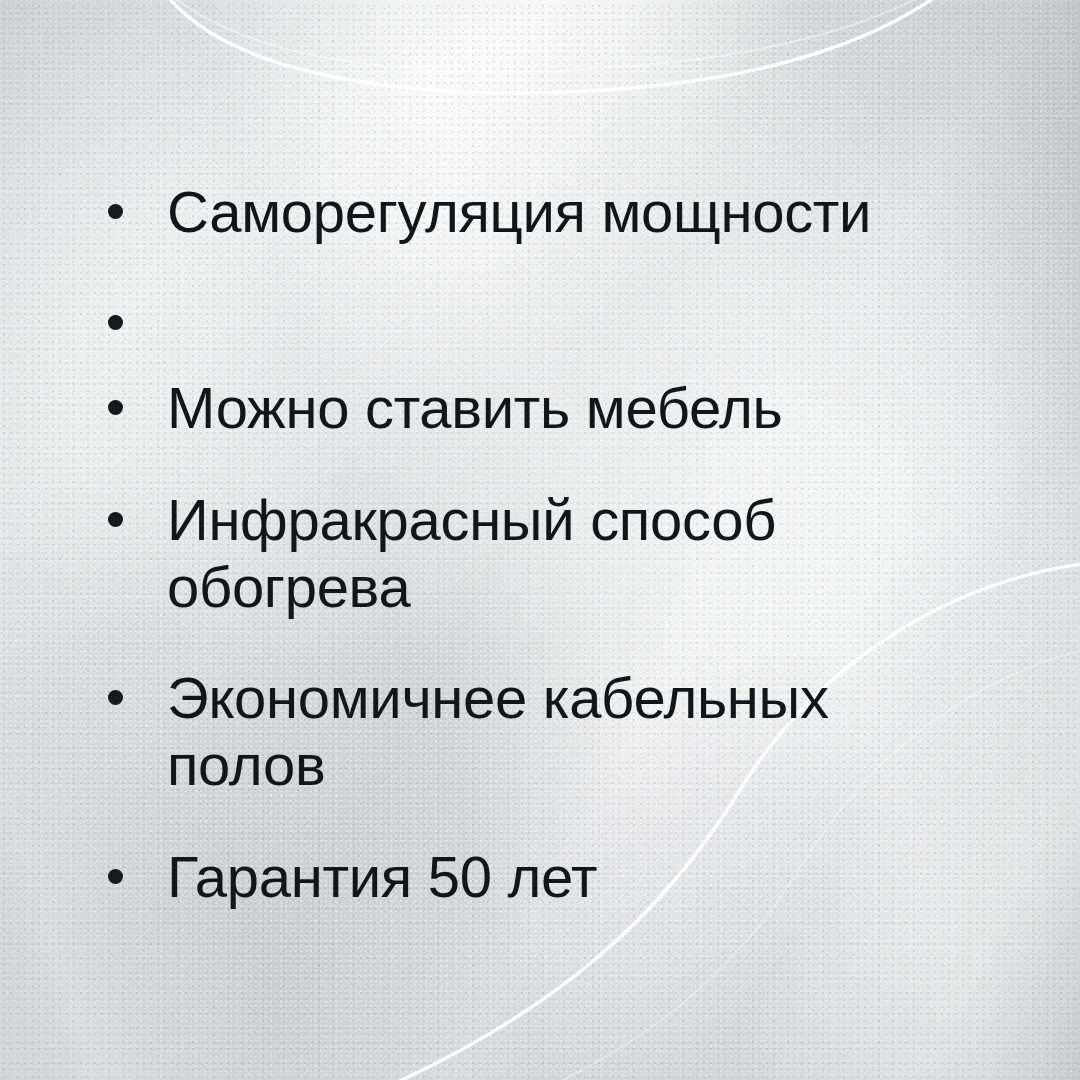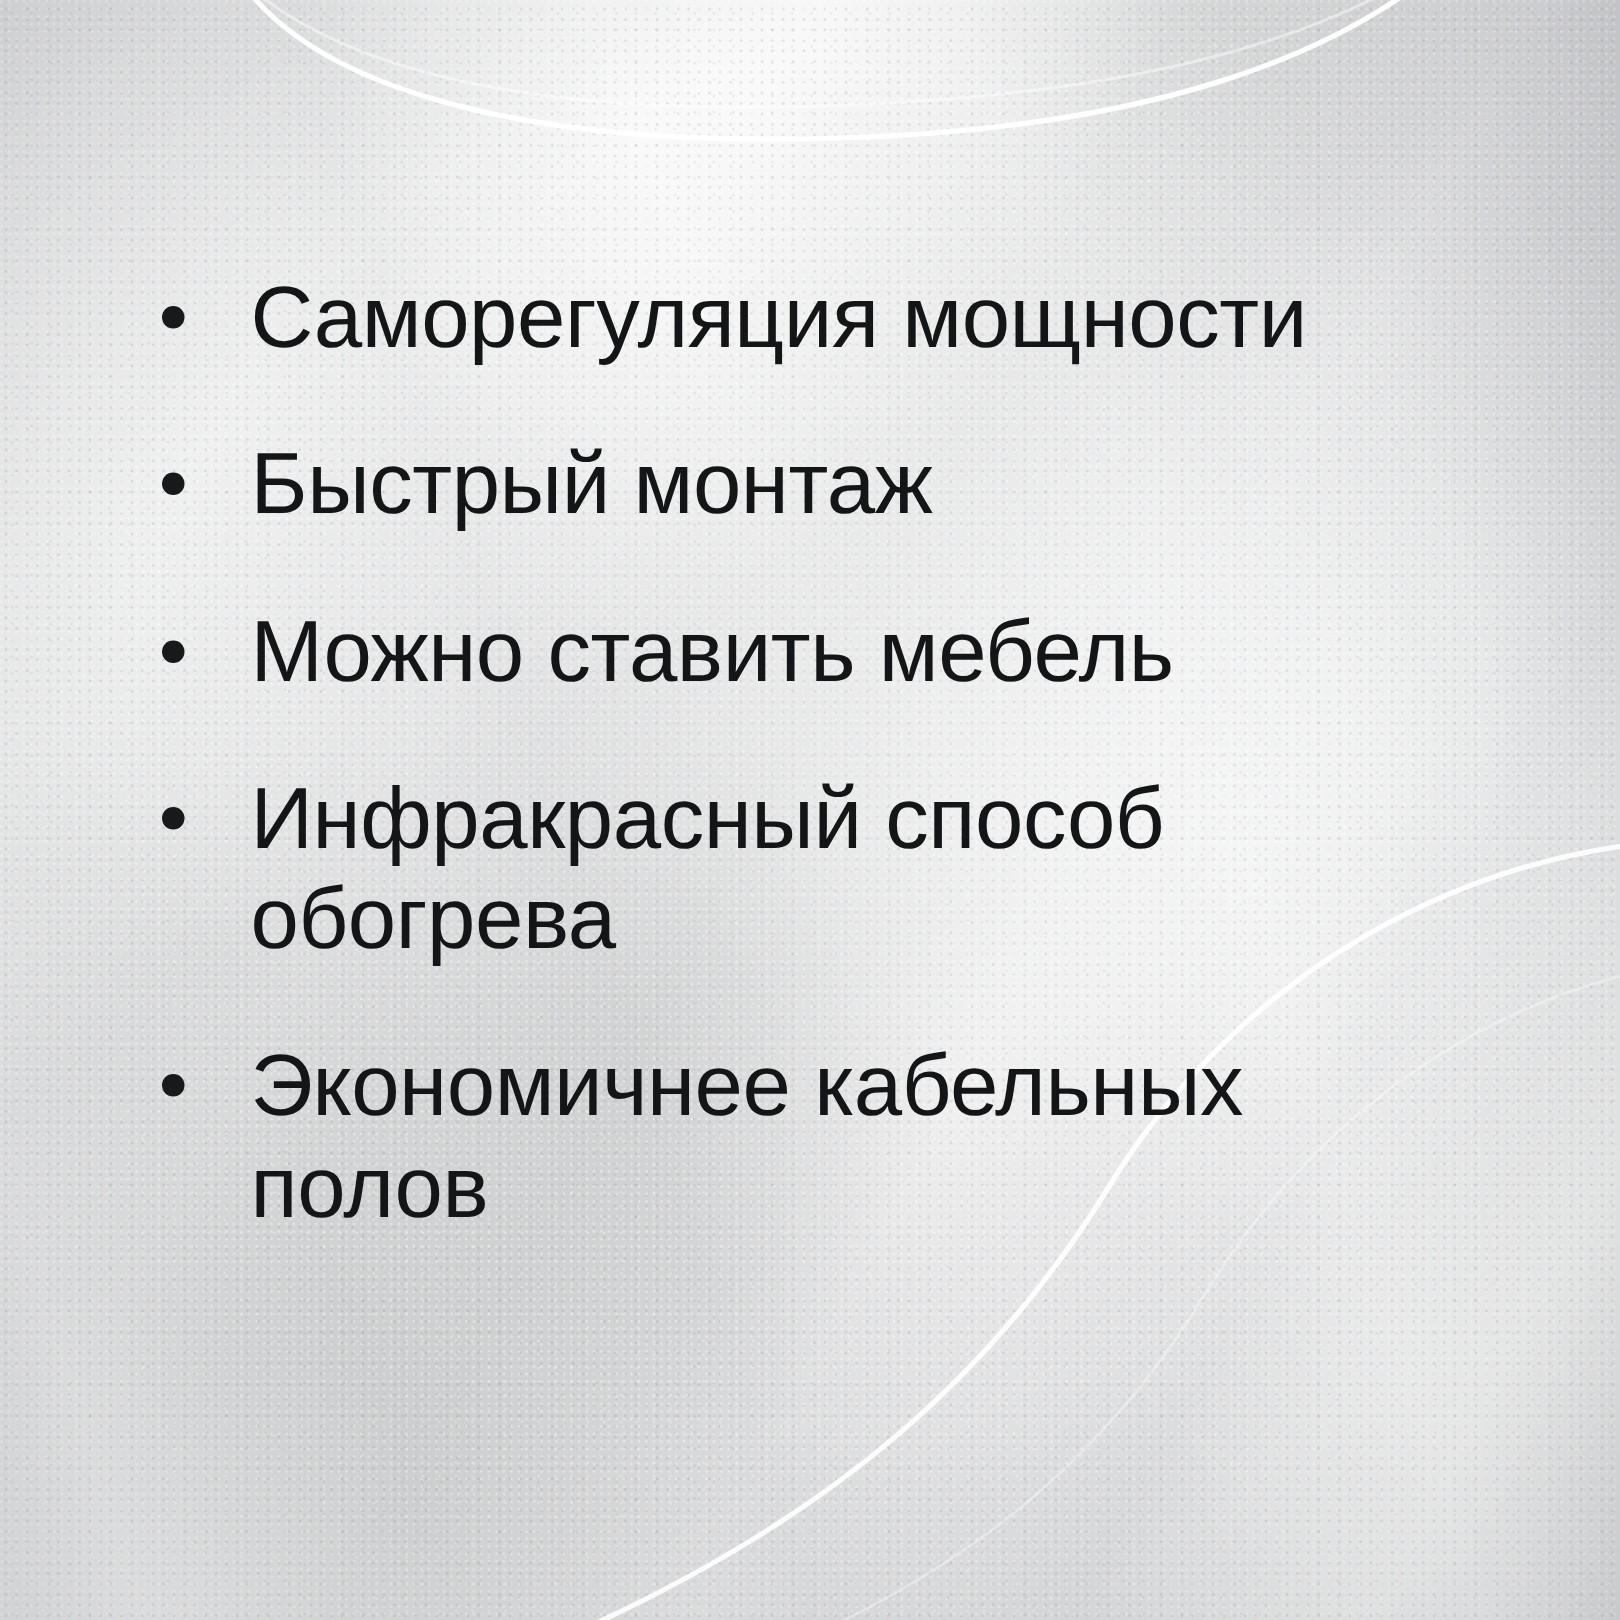--- a/index.html
+++ b/index.html
@@ -152,29 +152,32 @@
     <path d="M 1140 640 C 1000 655, 880 740, 805 860 C 745 960, 660 1040, 520 1100" fill="none" stroke="#ffffff" stroke-width="1.8" stroke-opacity="0.35"></path>
   </svg>
 
   <ul class="bullet-list">
     <li class="bullet-item">
       <span class="bullet-dot"></span>
       <span class="bullet-text">Саморегуляция мощности</span>
     </li>
     <li class="bullet-item">
       <span class="bullet-dot"></span>
-      <span class="bullet-text">Быстрый монтаж</span>
     </li>
     <li class="bullet-item">
       <span class="bullet-dot"></span>
       <span class="bullet-text">Можно ставить мебель</span>
     </li>
     <li class="bullet-item">
       <span class="bullet-dot"></span>
       <span class="bullet-text">Инфракрасный способ обогрева</span>
     </li>
     <li class="bullet-item">
       <span class="bullet-dot"></span>
       <span class="bullet-text">Экономичнее кабельных полов</span>
     </li>
+    <li class="bullet-item">
+      <span class="bullet-dot"></span>
+      <span class="bullet-text">Гарантия 50 лет</span>
+    </li>
   </ul>
 
 </div>
 
 </body></html>

